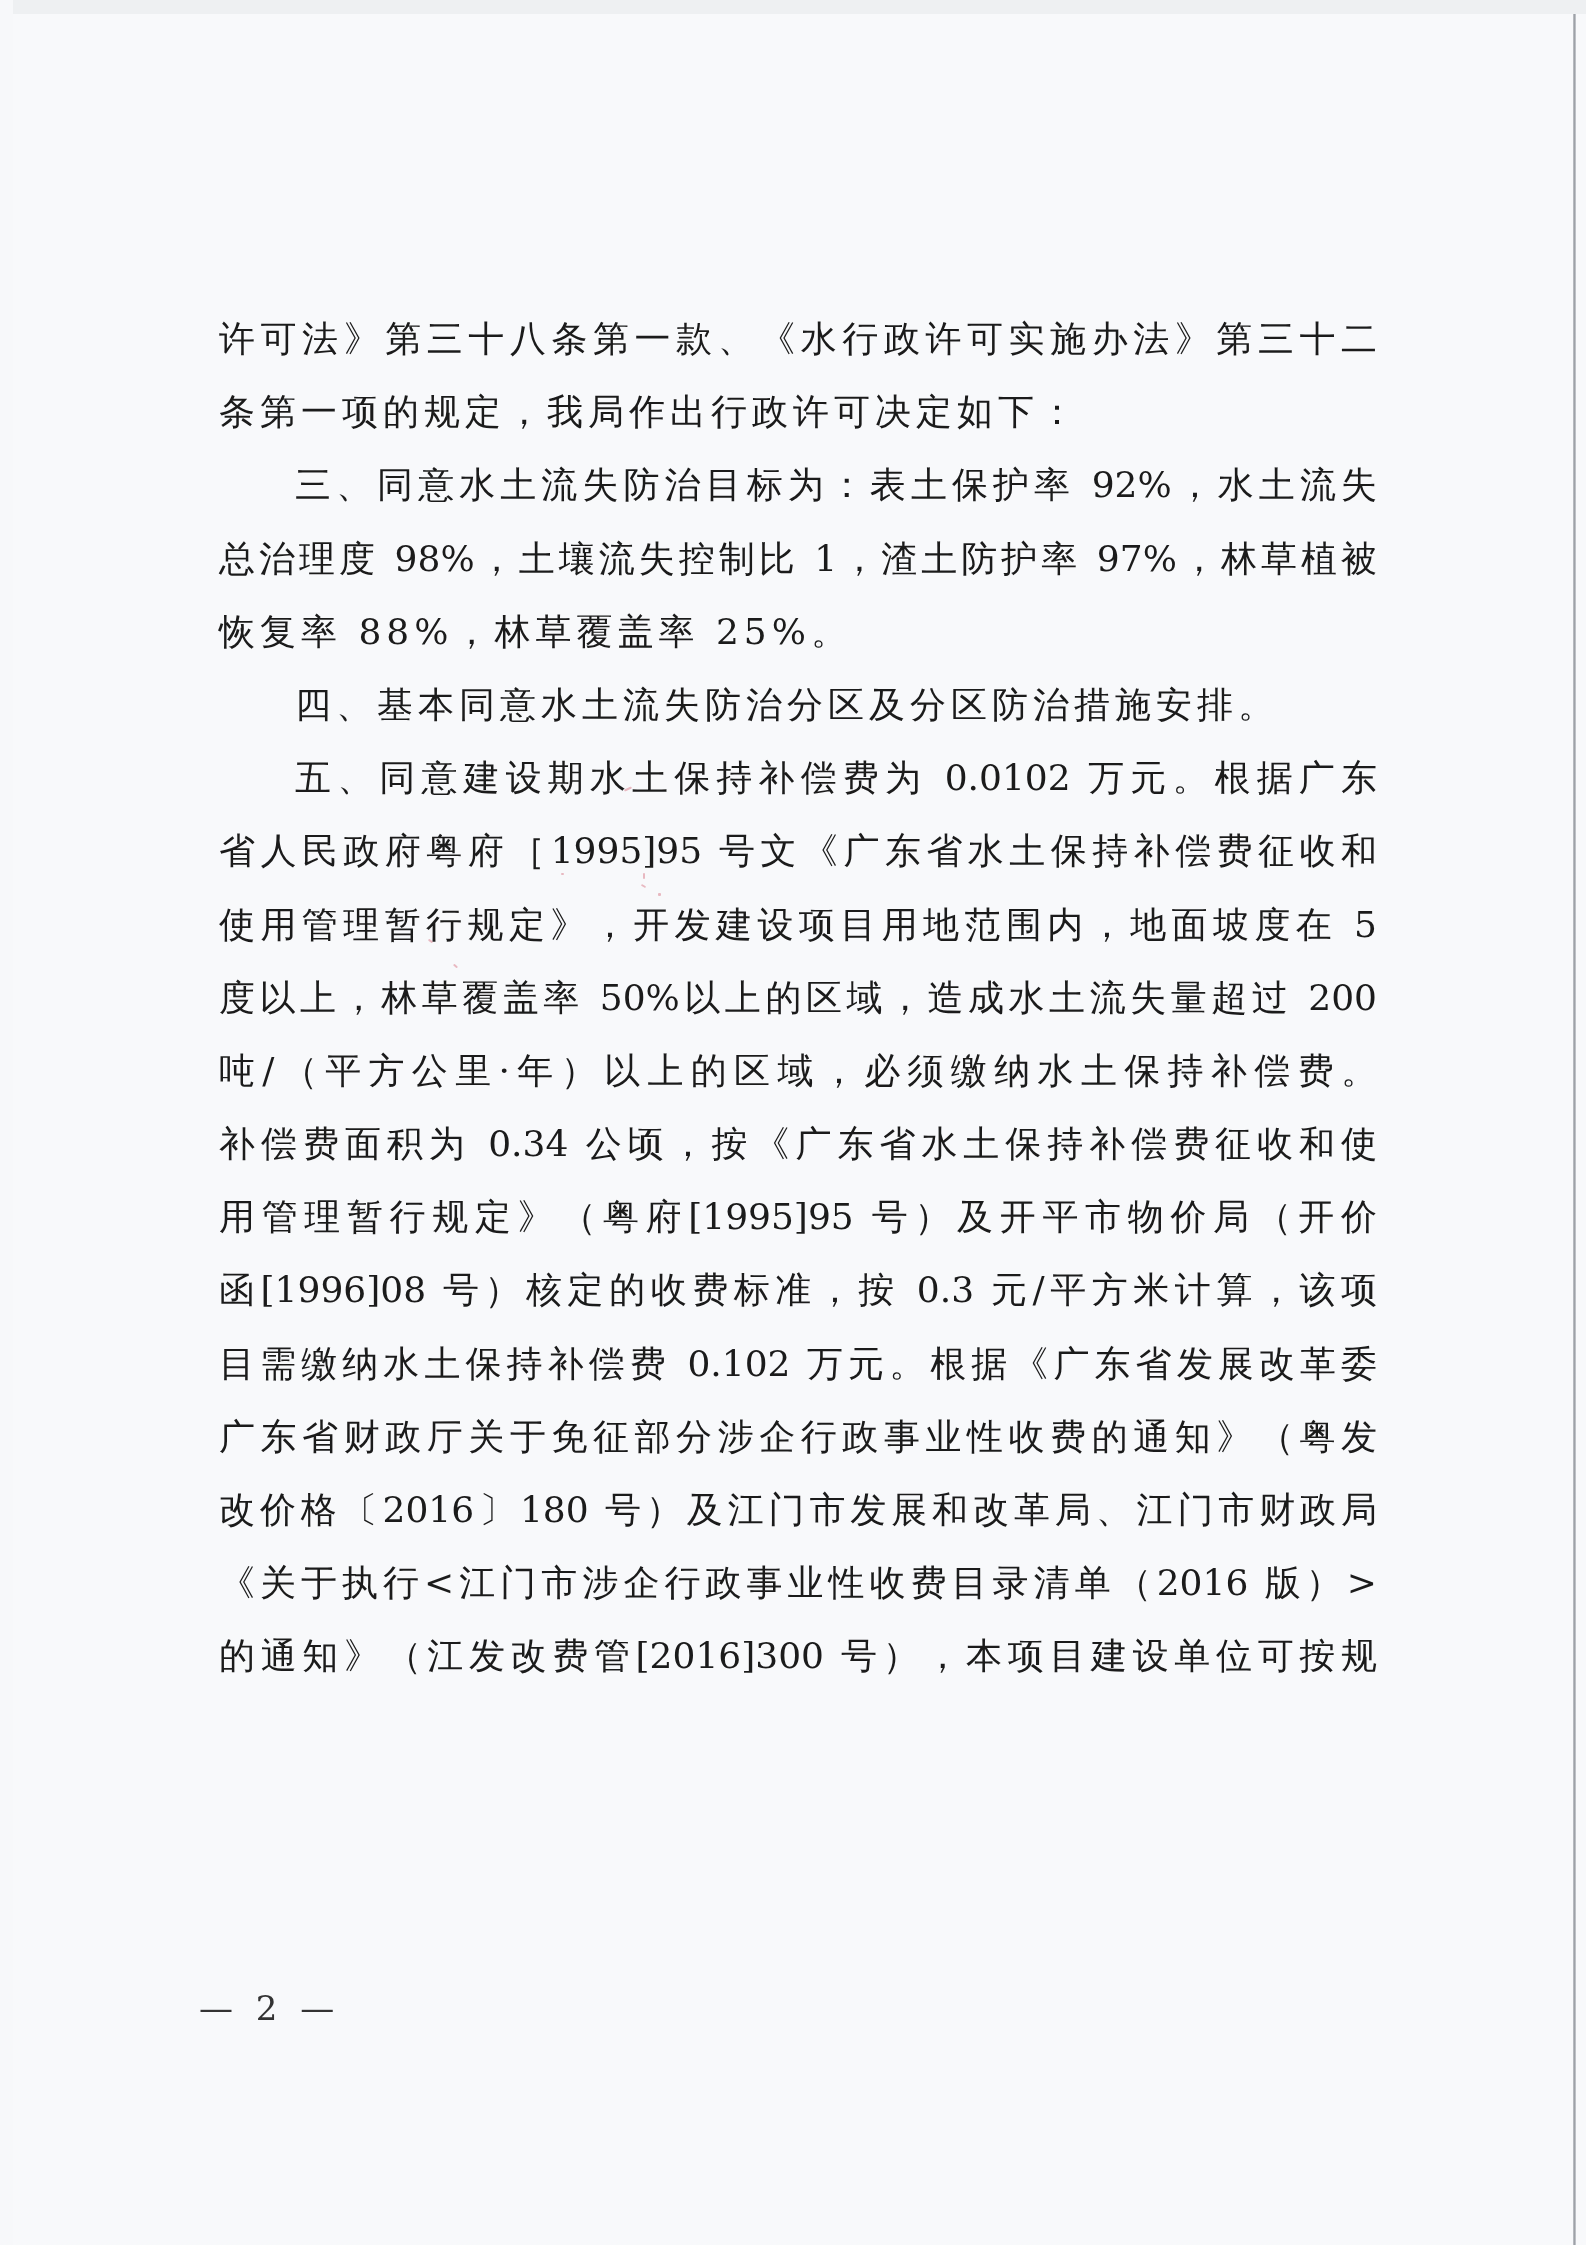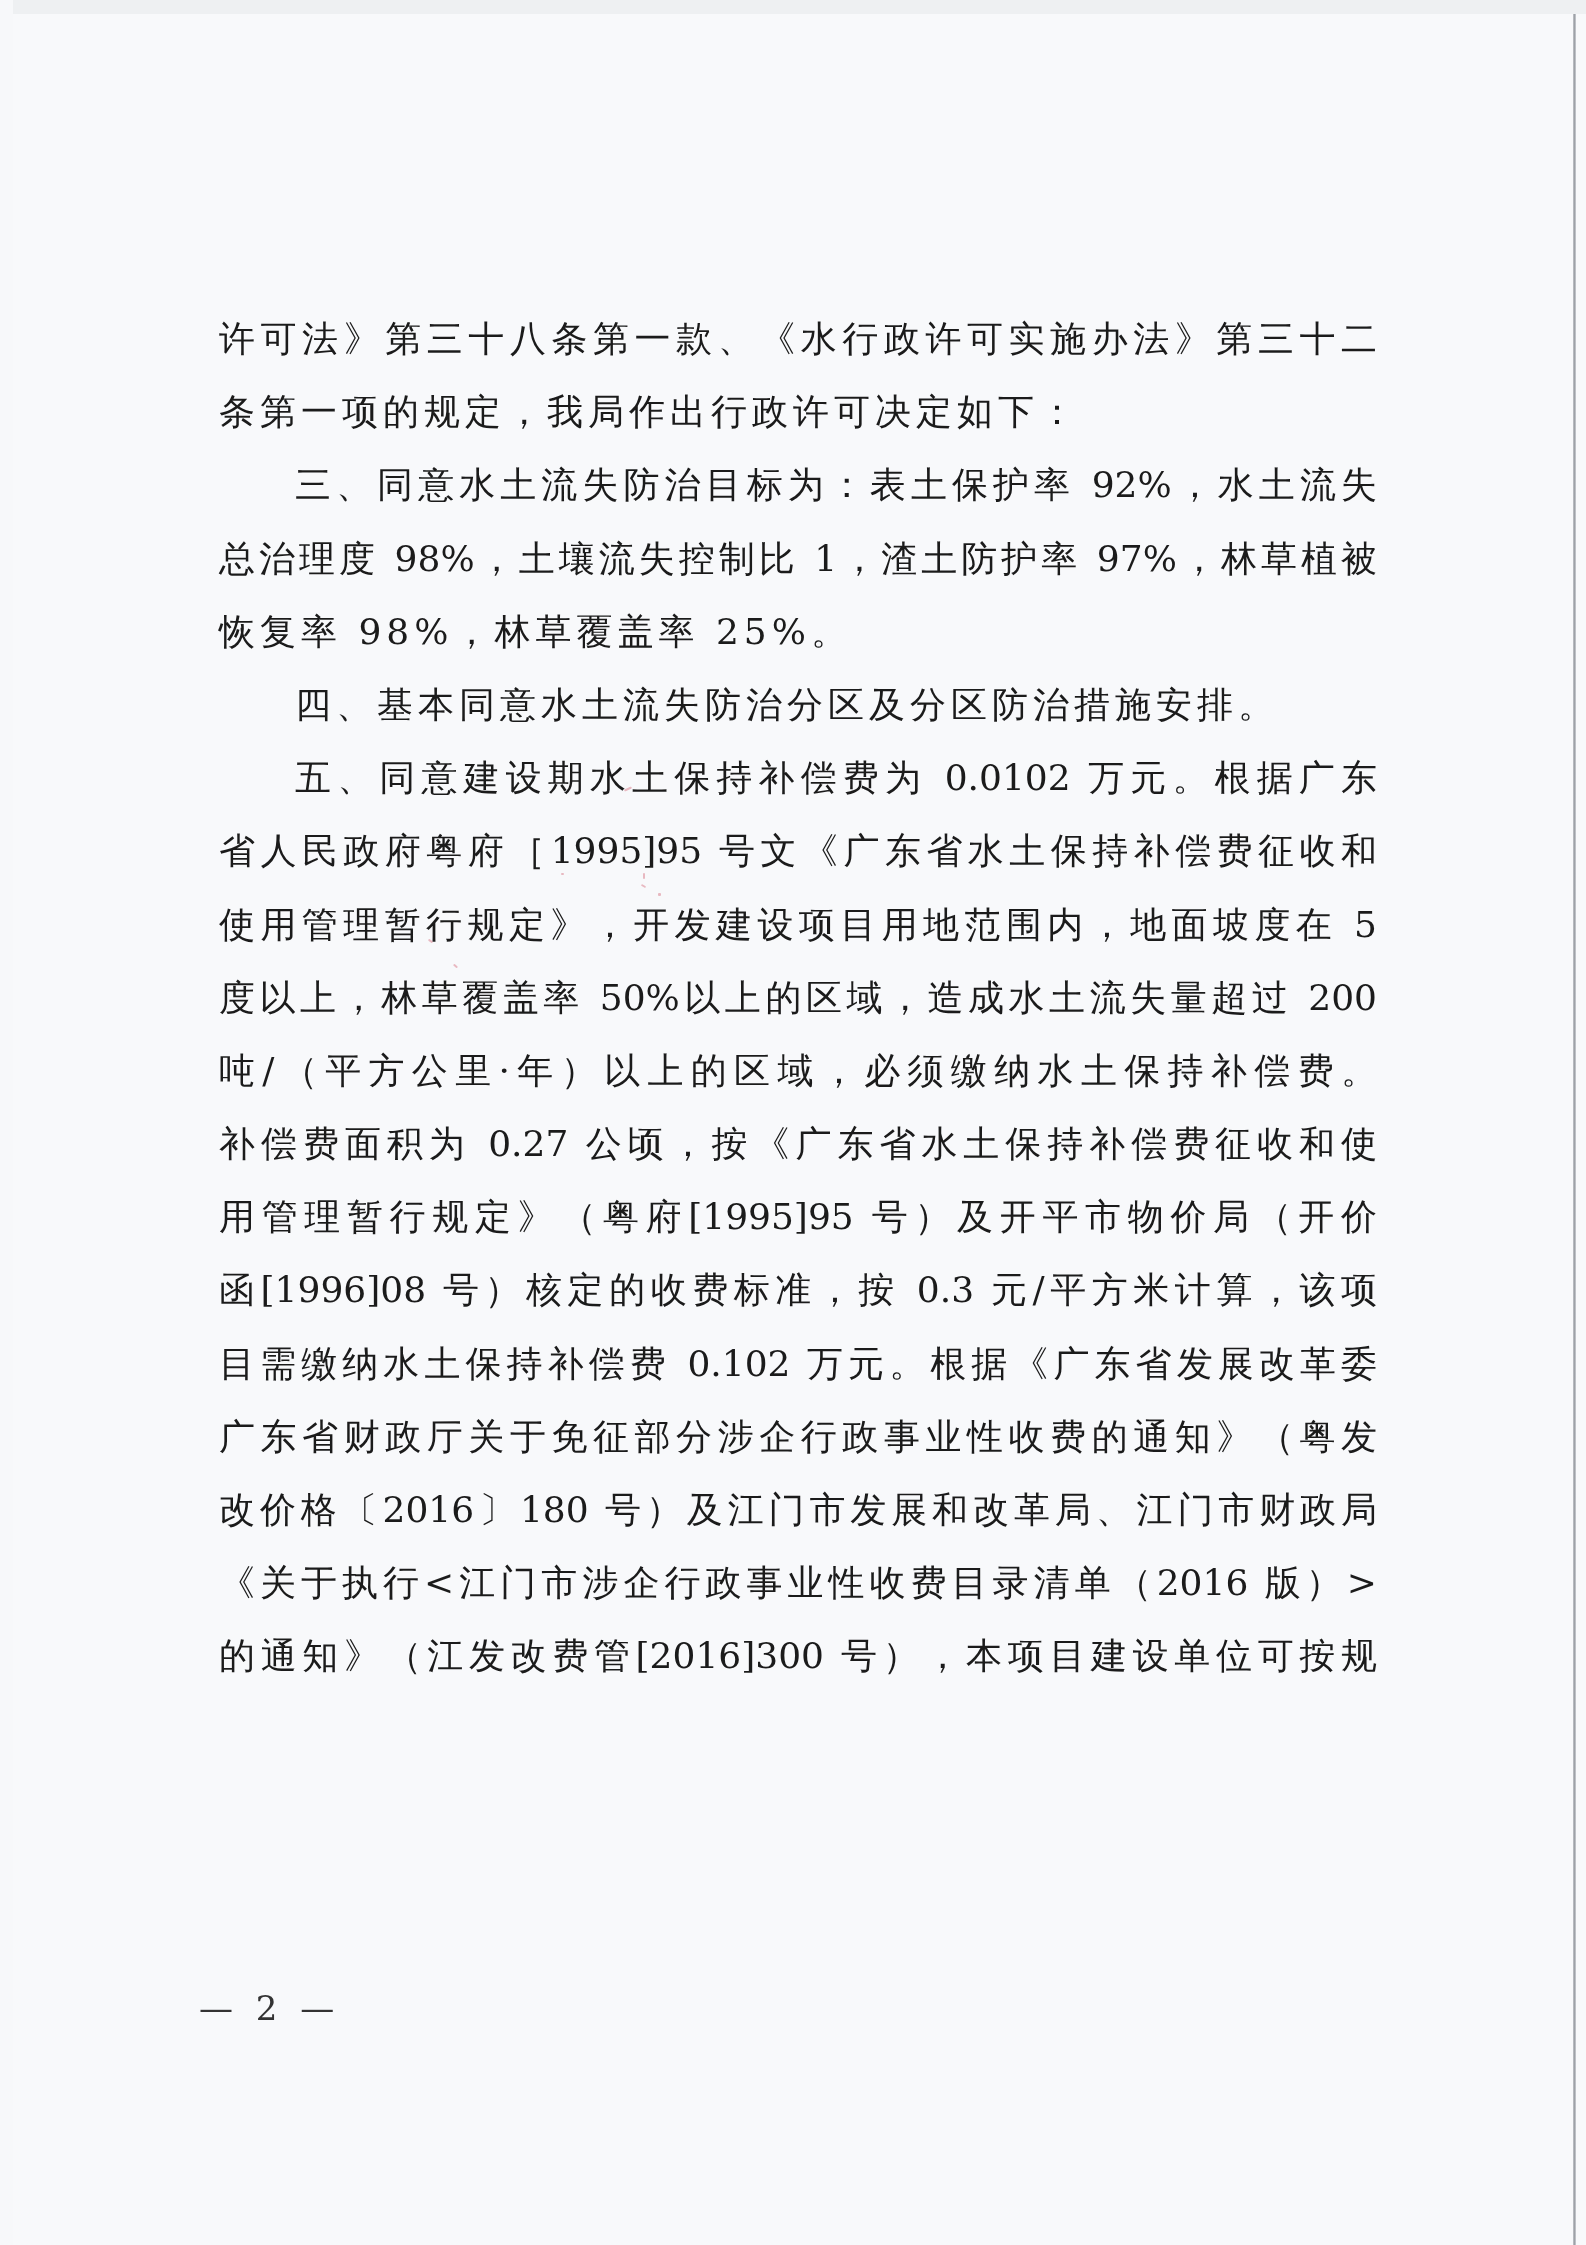--- a/index.html
+++ b/index.html
@@ -83,28 +83,28 @@
 
 <div class="page">
   <div class="page-edge-top"></div>
   <div class="page-edge"></div>
 
   <div class="body-text">
     <span class="line">许可法》第三十八条第一款、《水行政许可实施办法》第三十二</span>
     <span class="line last">条第一项的规定，我局作出行政许可决定如下：</span>
     <span class="line indent">三、同意水土流失防治目标为：表土保护率 92%，水土流失</span>
     <span class="line">总治理度 98%，土壤流失控制比 1，渣土防护率 97%，林草植被</span>
-    <span class="line last">恢复率 98%，林草覆盖率 25%。</span>
+    <span class="line last">恢复率 88%，林草覆盖率 25%。</span>
     <span class="line indent last">四、基本同意水土流失防治分区及分区防治措施安排。</span>
     <span class="line indent">五、同意建设期水土保持补偿费为 0.0102 万元。根据广东</span>
     <span class="line">省人民政府粤府［1995]95 号文《广东省水土保持补偿费征收和</span>
     <span class="line">使用管理暂行规定》，开发建设项目用地范围内，地面坡度在 5</span>
     <span class="line">度以上，林草覆盖率 50%以上的区域，造成水土流失量超过 200</span>
     <span class="line">吨/（平方公里·年）以上的区域，必须缴纳水土保持补偿费。</span>
-    <span class="line">补偿费面积为 0.27 公顷，按《广东省水土保持补偿费征收和使</span>
+    <span class="line">补偿费面积为 0.34 公顷，按《广东省水土保持补偿费征收和使</span>
     <span class="line">用管理暂行规定》（粤府[1995]95 号）及开平市物价局（开价</span>
     <span class="line">函[1996]08 号）核定的收费标准，按 0.3 元/平方米计算，该项</span>
     <span class="line">目需缴纳水土保持补偿费 0.102 万元。根据《广东省发展改革委</span>
     <span class="line">广东省财政厅关于免征部分涉企行政事业性收费的通知》（粤发</span>
     <span class="line">改价格〔2016〕180 号）及江门市发展和改革局、江门市财政局</span>
     <span class="line">《关于执行&lt;江门市涉企行政事业性收费目录清单（2016 版）&gt;</span>
     <span class="line">的通知》（江发改费管[2016]300 号），本项目建设单位可按规</span>
   </div>
 
   <div class="page-number">— 2 —</div>

